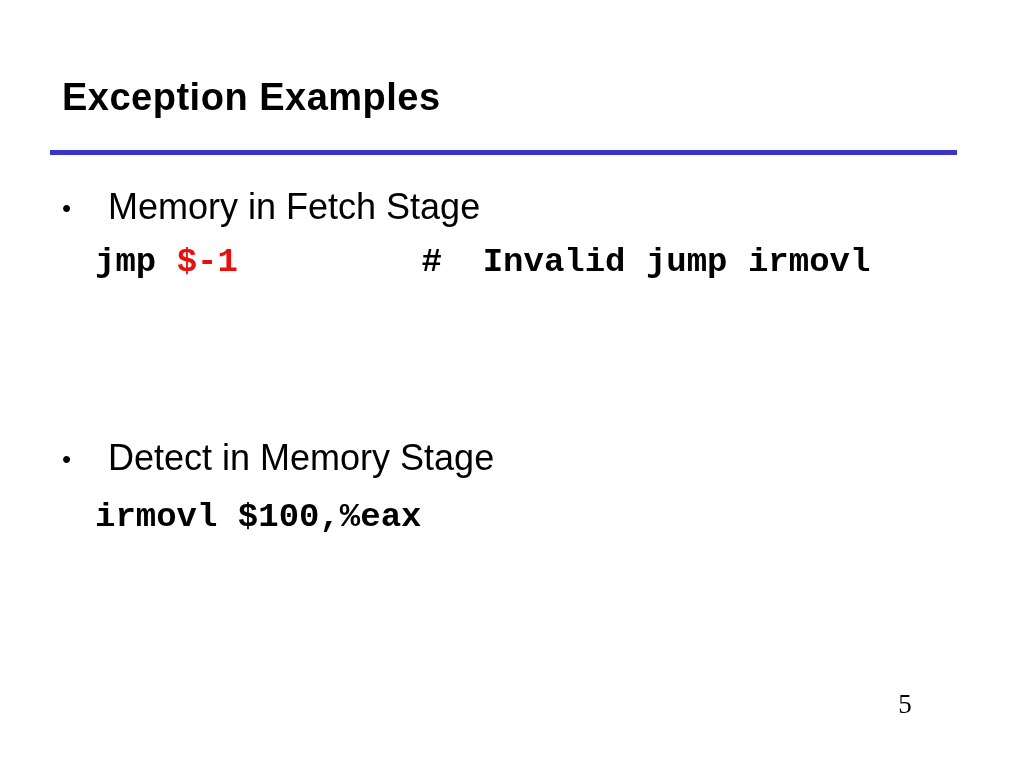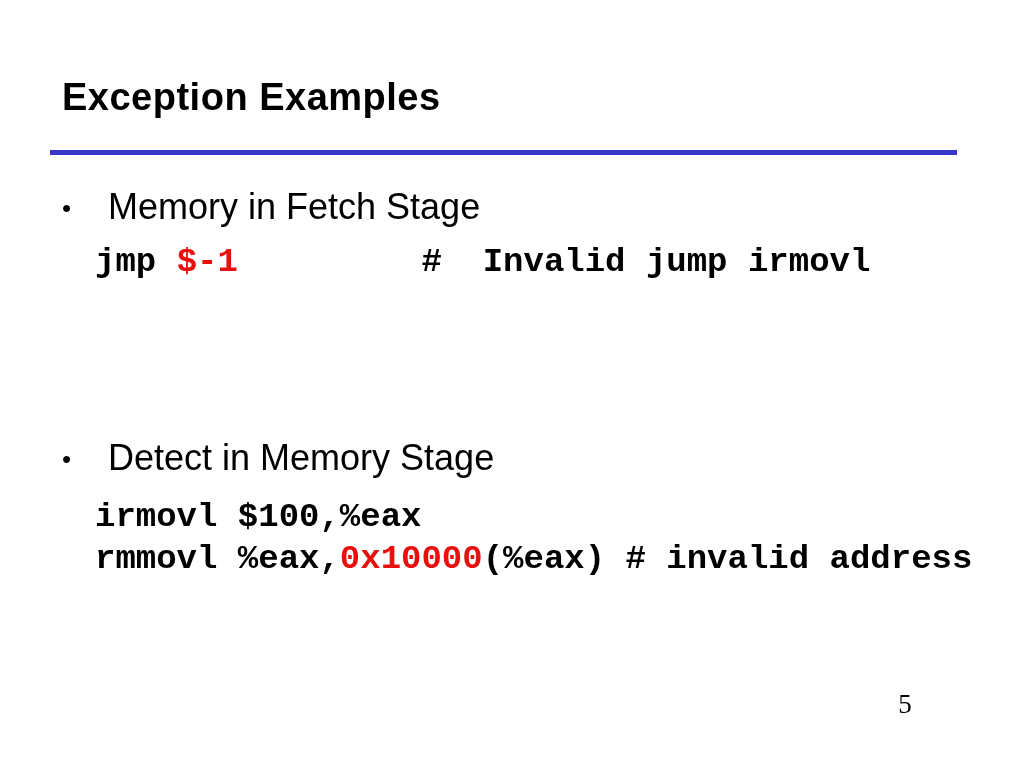--- a/index.html
+++ b/index.html
@@ -103,18 +103,17 @@
     <div class="code-line"><span class="black">jmp </span><span class="red">$-1</span><span class="black">         #  Invalid jump irmovl</span></div>
   </div>
 
   <div class="bullet-row memory">
     <span class="bullet-glyph">•</span>
     <span class="bullet-text">Detect in Memory Stage</span>
   </div>
 
   <div class="code-block memory">
     <div class="code-line"><span class="black">irmovl $100,%eax</span></div>
-    <div class="code-line"><span class="black">rmmovl %eax,</span><span class="red">0x10000</span><span class="black">(%eax) # invalid address</span></div>
   </div>
 
   <div class="page-number">5</div>
 
 </div>
 
 </body></html>

